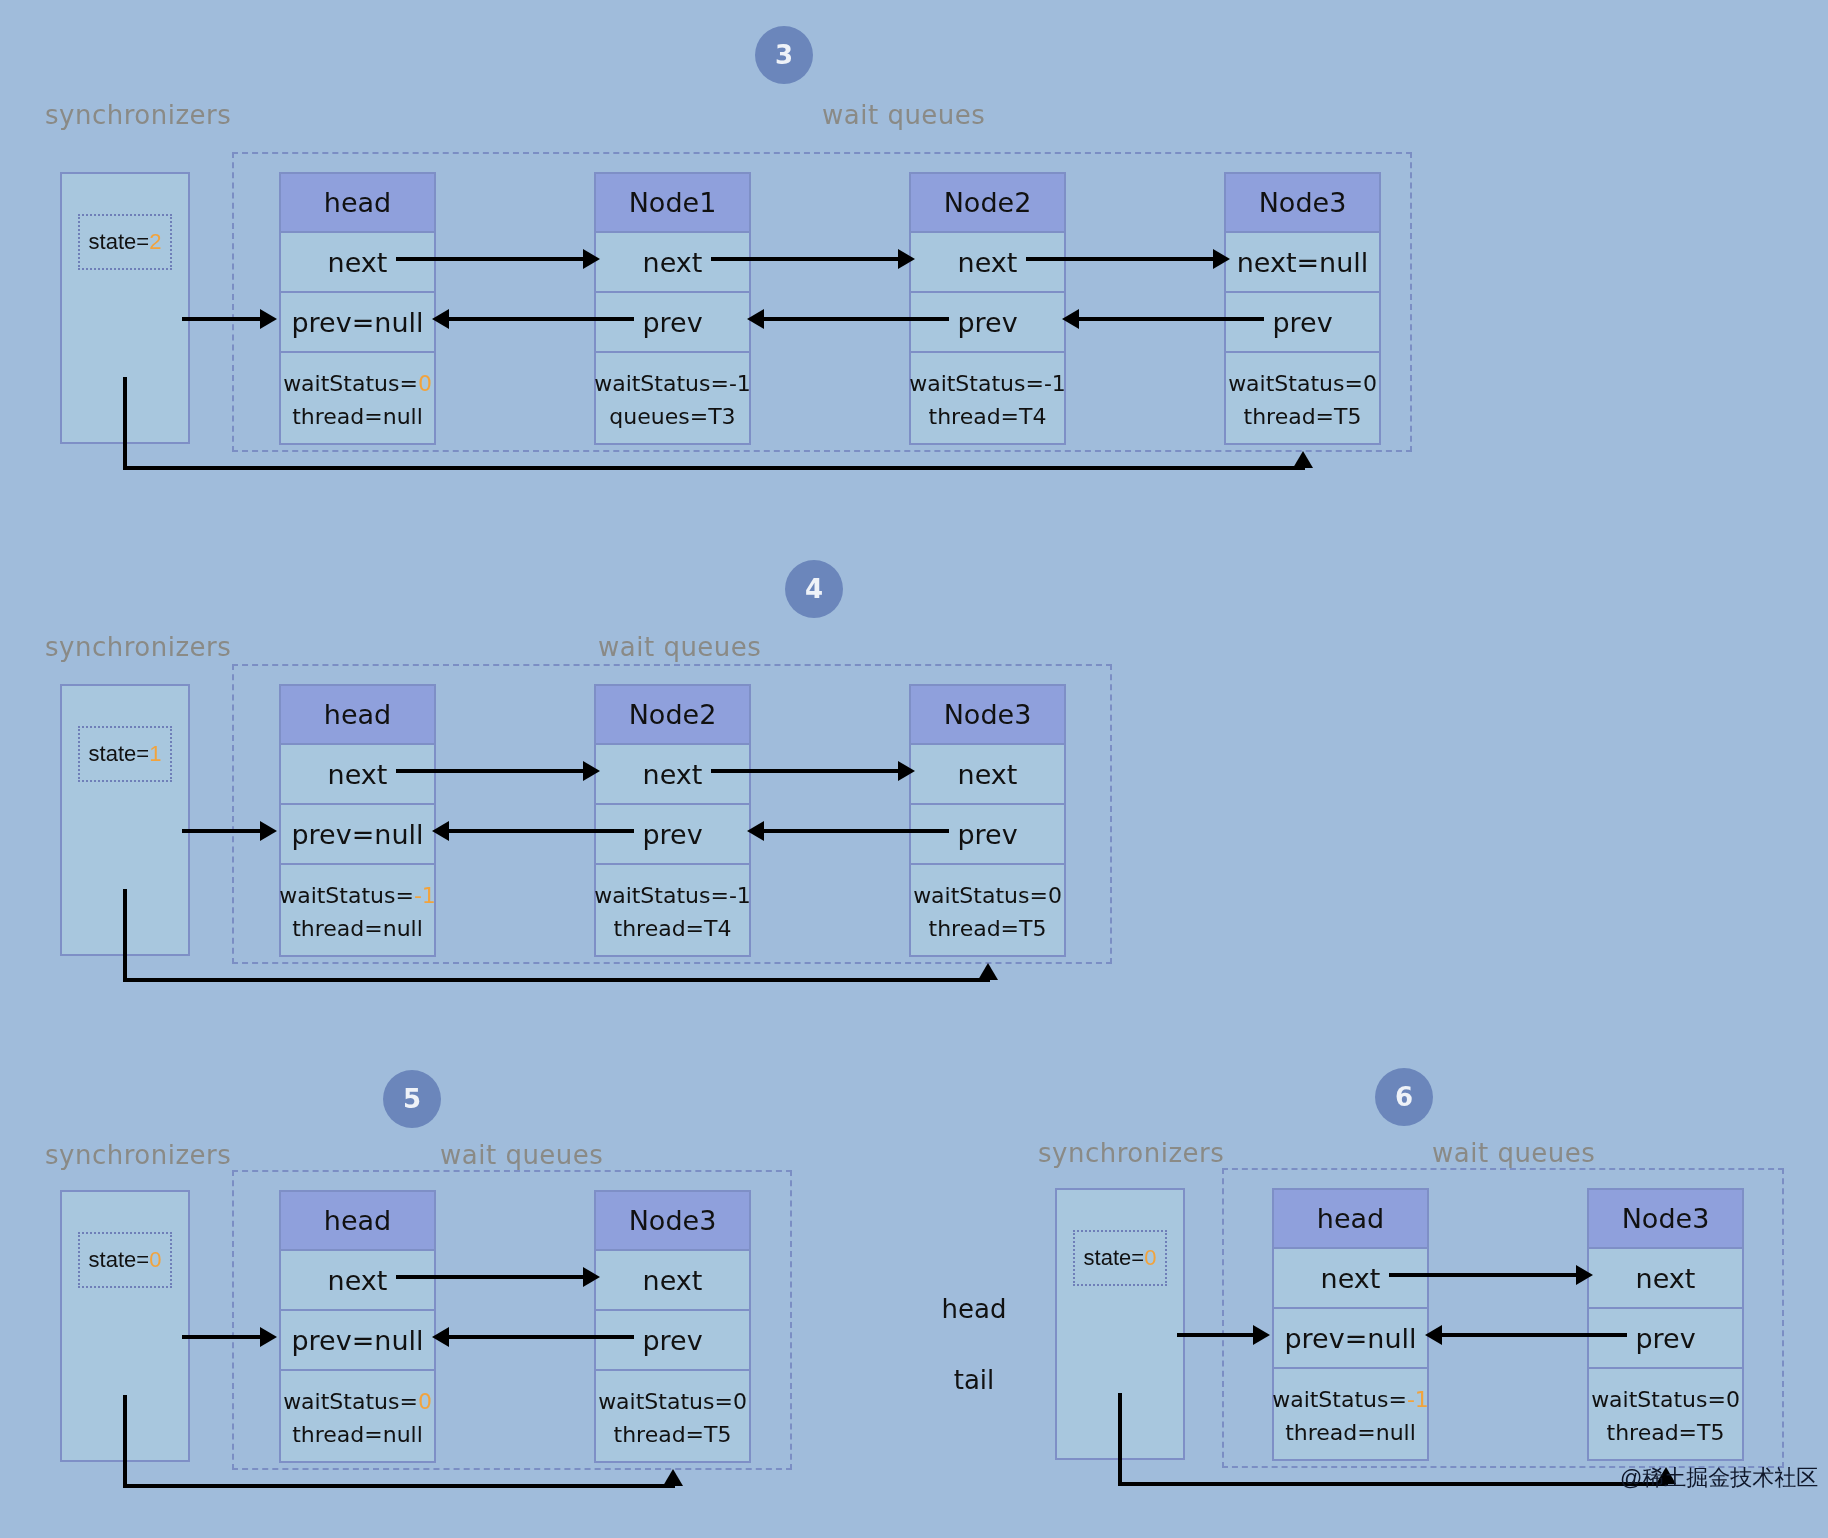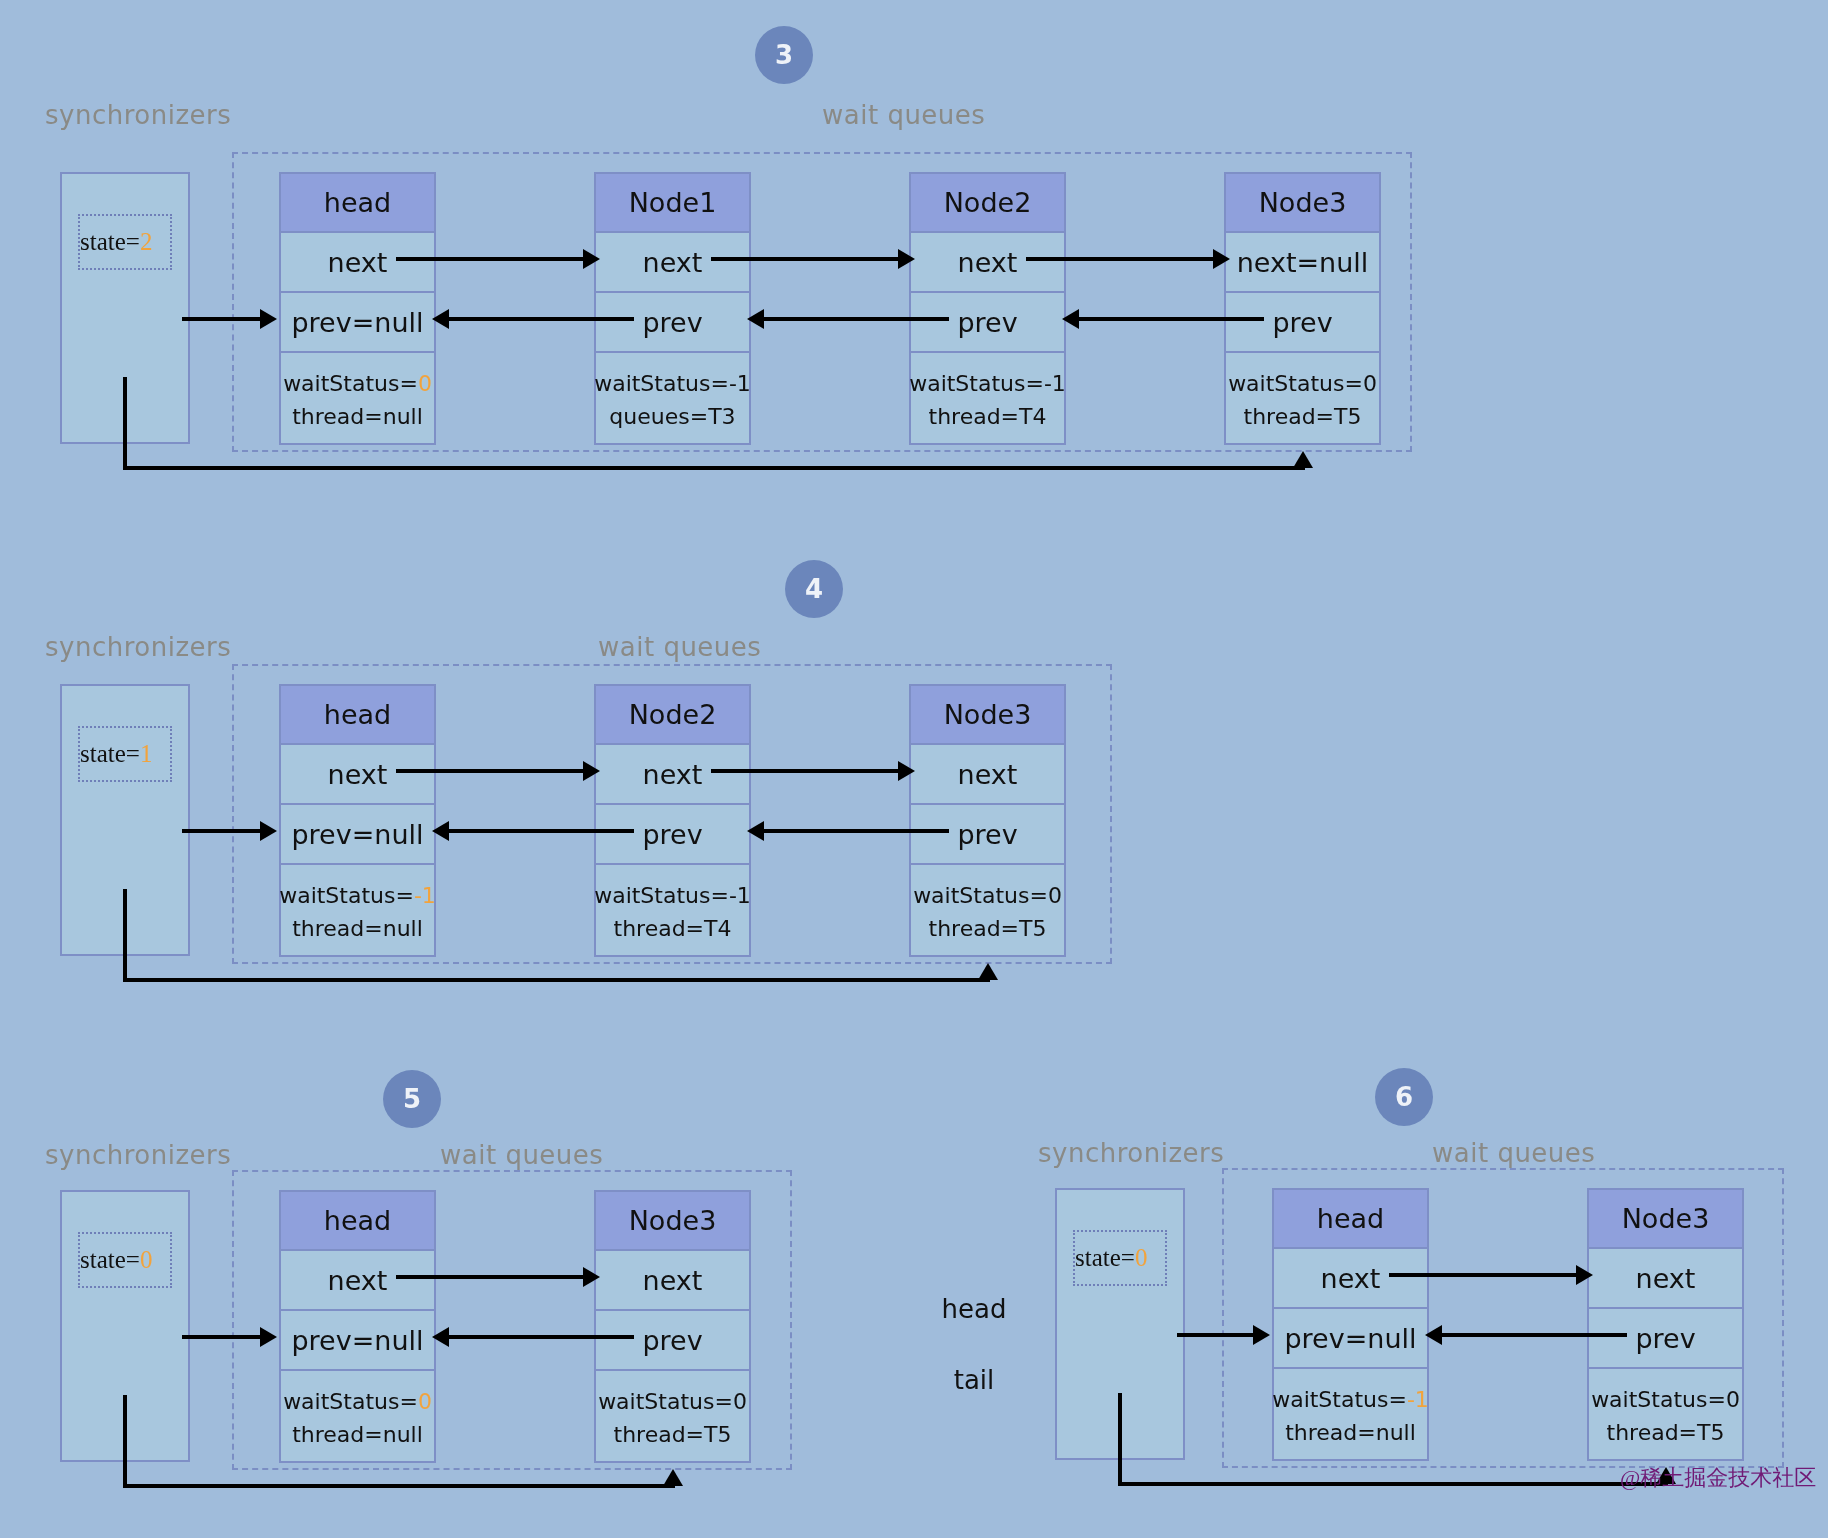--- a/index.html
+++ b/index.html
@@ -50,24 +50,24 @@
   .sync-box {
     position: absolute;
     background: #a8c7de;
     border: 2px solid #7e8fc6;
     box-sizing: border-box;
   }
   .state-chip {
     position: absolute;
     border: 2px dotted #6f7fb8;
     box-sizing: border-box;
-    display: flex; align-items: center; 
-    font-size: 25px;
-    color: #111;
-    font-family: Liberation Serif, serif;
+    display: flex; align-items: center; justify-content: center;
+    font-size: 22px;
+    color: #111;
+    font-family: Liberation Sans, sans-serif;
   }
   .sync-field {
     position: absolute;
     width: 100%;
     text-align: center;
     font-size: 26px;
     color: #111;
     font-family: "DejaVu Sans", sans-serif;
   }
   .orange { color: #f2a33c; }
@@ -136,24 +136,24 @@
   .arrow-u {
     position: absolute;
     width: 0; height: 0;
     border-left: 10px solid transparent;
     border-right: 10px solid transparent;
     border-bottom: 17px solid #000;
   }
 
   .watermark {
     position: absolute;
-    color: #701a75;
+    color: #0f172a;
     font-size: 22px;
     white-space: nowrap;
-    font-family: Liberation Serif, serif;
+    font-family: Liberation Sans, sans-serif;
   }
 </style>
 </head>
 <body>
 
 <div id="canvas">
     <div class="panel" style="left: 0px; top: 0px; width: 1828px; height: 1538px;">
       <div class="badge" style="left: 755px; top: 26px;">3</div>
       <div class="section-label" style="left: 45px; top: 100px;">synchronizers</div>
       <div class="section-label" style="left: 822px; top: 100px;">wait queues</div>

